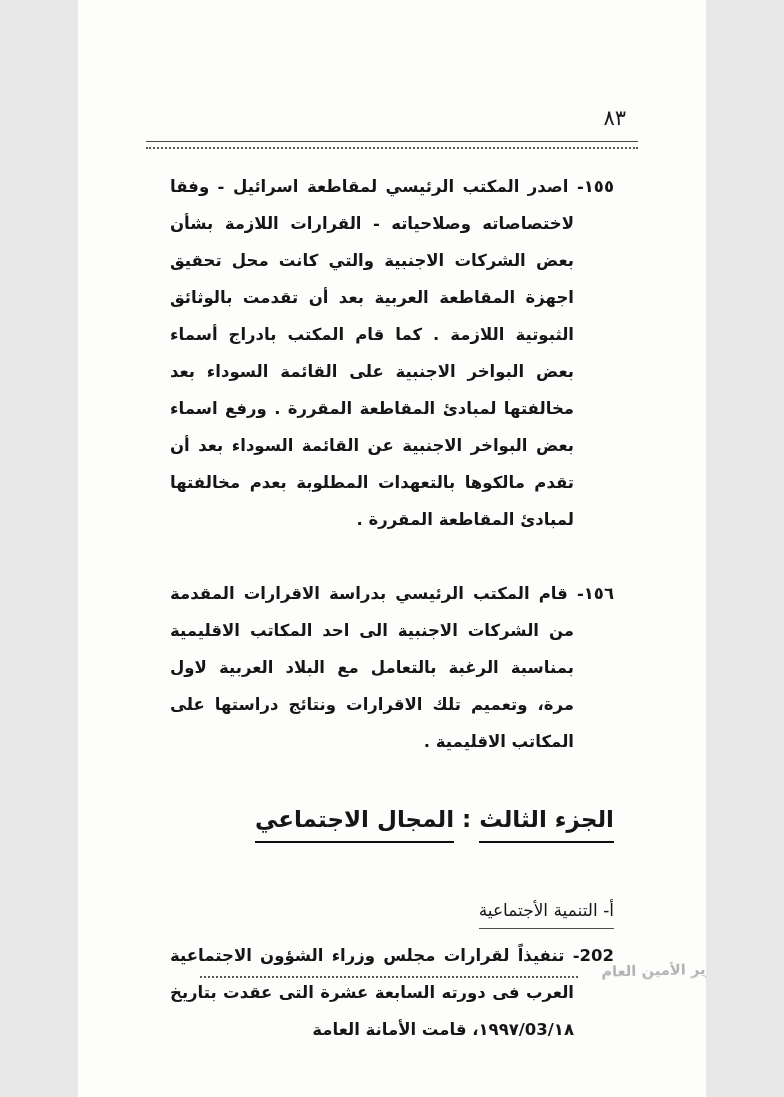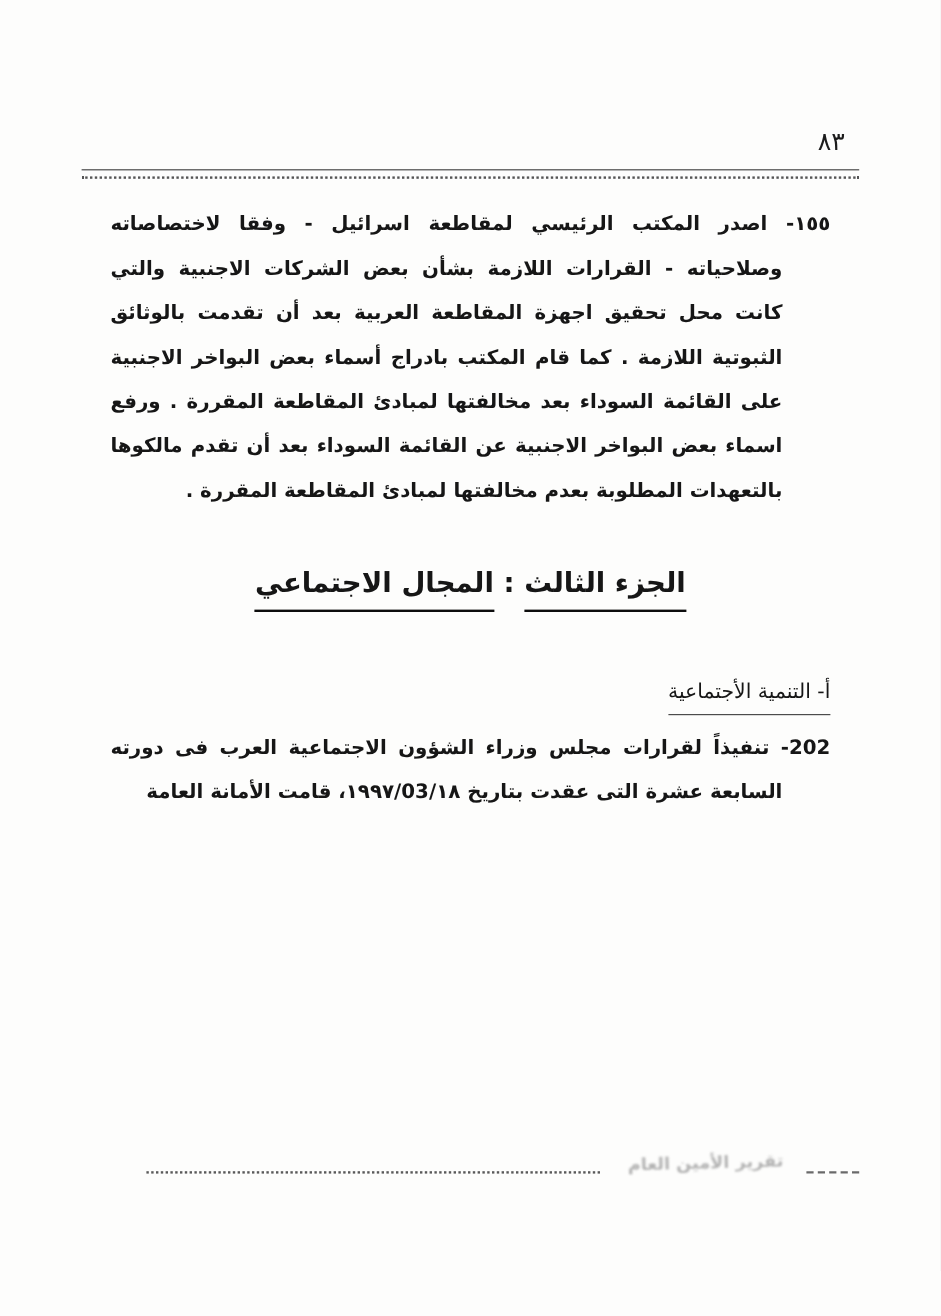--- a/index.html
+++ b/index.html
@@ -2,21 +2,21 @@
 <html lang="ar" dir="rtl"><head>
 <meta charset="utf-8">
 <style>
   html, body {
     margin: 0;
     padding: 0;
     background: #e8e8e8;
   }
   .page {
     position: relative;
-    width: 784px;
+    width: 628px;
     height: 1097px;
     margin: 0 auto;
     background: #fdfdfc;
     color: #161616;
     font-family: "DejaVu Sans", sans-serif;
     direction: rtl;
     overflow: hidden;
   }
 
   
@@ -62,21 +62,21 @@
     margin-top: 37px;
   }
   .para-cont {
     margin: 0;
     text-indent: 42px;
   }
 
   
   .section-heading {
     margin: 42px 0 16px 0;
-    text-align: center;
+    text-align: right;
     font-size: 23px;
     font-weight: 700;
     line-height: 34px;
     letter-spacing: 0;
   }
   .section-heading .hl {
     display: inline-block;
     border-bottom: 2.6px solid #0d0d0d;
     padding-bottom: 5px;
   }
@@ -140,20 +140,21 @@
 
 <div class="page">
 
   <div class="page-number">٨٣</div>
   <div class="header-rule"></div>
 
   <div class="content">
 
     <p class="para"><span class="num">١٥٥-</span> <span>اصدر المكتب الرئيسي لمقاطعة اسرائيل - وفقا لاختصاصاته وصلاحياته - القرارات اللازمة بشأن بعض الشركات الاجنبية والتي كانت محل تحقيق اجهزة المقاطعة العربية بعد أن تقدمت بالوثائق الثبوتية اللازمة . كما قام المكتب بادراج أسماء بعض البواخر الاجنبية على القائمة السوداء بعد مخالفتها لمبادئ المقاطعة المقررة . ورفع اسماء بعض البواخر الاجنبية عن القائمة السوداء بعد أن تقدم مالكوها بالتعهدات المطلوبة بعدم مخالفتها لمبادئ المقاطعة المقررة .</span></p>
 
+    <p class="para"><span class="num">١٥٦-</span> <span>قام المكتب الرئيسي بدراسة الاقرارات المقدمة من الشركات الاجنبية الى احد المكاتب الاقليمية بمناسبة الرغبة بالتعامل مع البلاد العربية لاول مرة، وتعميم تلك الاقرارات ونتائج دراستها على المكاتب الاقليمية .</span></p>
 
 
     <h1 class="section-heading"><span class="hl">الجزء الثالث</span><span class="sep">:</span><span class="hl">المجال الاجتماعي</span></h1>
 
     <div class="subheading"><span class="sub-title-wrap"><span>أ-</span> <span>التنمية الأجتماعية</span></span></div>
 
     <p class="para p157"><span class="num">202-</span> <span>تنفيذاً لقرارات مجلس وزراء الشؤون الاجتماعية العرب فى دورته السابعة عشرة التى عقدت بتاريخ ١٩٩٧/03/١٨، قامت الأمانة العامة</span></p>
 
   </div>
 

